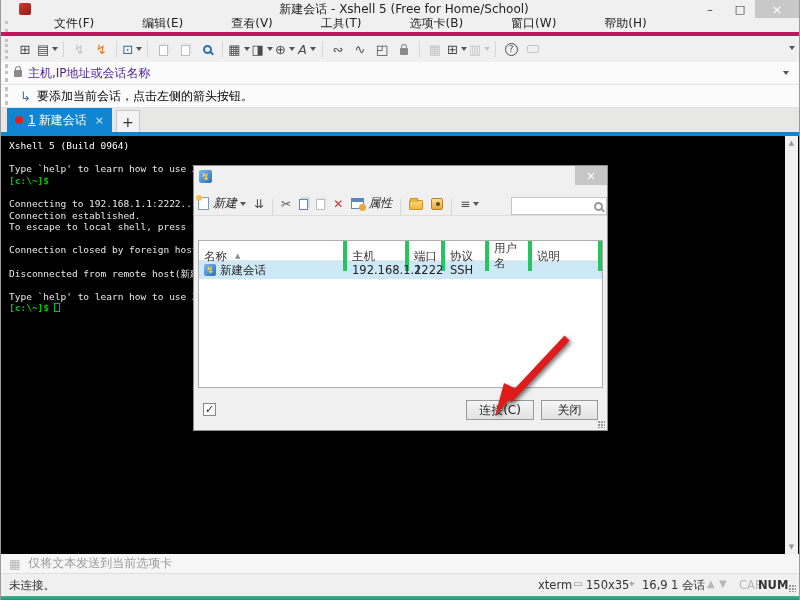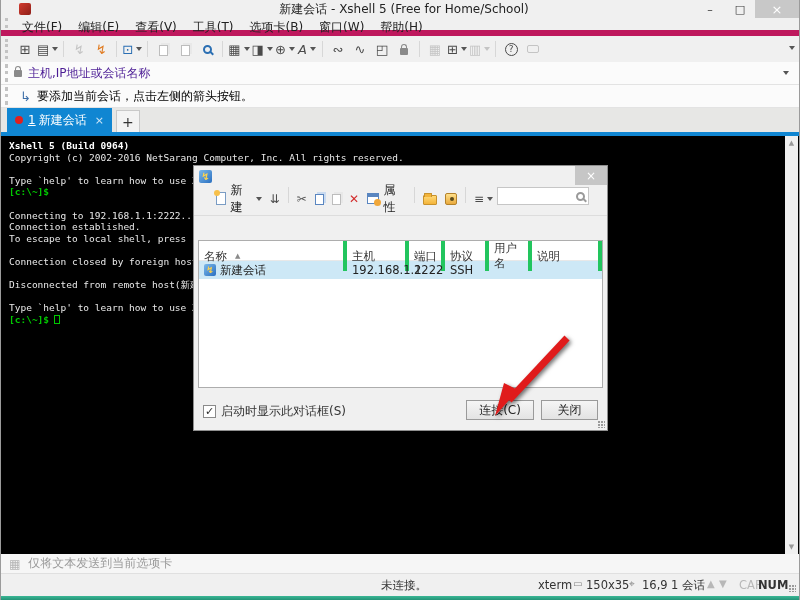--- a/index.html
+++ b/index.html
@@ -9,21 +9,21 @@
 
   
   .titlebar { height:18px; background:#f0f0f0; position:relative; display:flex; align-items:center; }
   .app-ico { width:12px; height:12px; margin-left:18px; background:linear-gradient(135deg,#d23b2f,#8e1f18); border-radius:2px; }
   .title-text { position:absolute; left:8px; right:0; text-align:center; font-size:12px; color:#222; }
   .win-ctrls { position:absolute; right:0; top:0; display:flex; height:18px; }
   .win-btn { width:30px; height:18px; display:flex; align-items:center; justify-content:center; color:#333; font-size:11px; }
   .win-btn.close { width:44px; background:#c8c8c8; color:#fff; font-size:13px; }
 
   
-  .menubar { height:18px; display:flex; align-items:flex-start; border-bottom:6px solid #be185d; }
+  .menubar { height:18px; display:flex; align-items:flex-end; border-bottom:4px solid #be185d;gap:32px; }
   .grip { width:5px; height:80%; border-left:3px dotted #c3c3c3; margin:0 4px 0 4px; }
   .menu-item { padding:0 8px; line-height:18px; color:#222; }
 
   
   .toolbar { height:26px; display:flex; align-items:center; position:relative; }
   .tbtn { height:22px; min-width:20px; display:flex; align-items:center; justify-content:center; margin:0 1px; color:#4a4a4a; font-size:13px; }
   .tbtn .g { line-height:1; }
   .tbtn.dis { color:#c4c4c4; }
   .tbtn.orange { color:#e07a1f; }
   .tbtn.blue { color:#2b6fb3; }
@@ -53,35 +53,35 @@
   .tab-dot { width:8px; height:8px; border-radius:50%; background:#e02020; margin-right:5px; }
   .tab-num { text-decoration:underline; margin-right:3px; }
   .tab-x { margin-left:8px; color:#cfe6f7; font-size:11px; }
   .tab-plus { height:22px; width:24px; background:#f3f3f3; border:1px solid #c9c9c9; border-bottom:none; margin-left:4px; display:flex; align-items:center; justify-content:center; color:#333; font-size:14px; }
   .blueline { height:4px; background:#1086d2; }
 
   
   .terminal { height:418px; background:#000; position:relative; overflow:hidden; }
   .term-inner { position:absolute; left:8px; top:4px; font-family:"DejaVu Sans Mono","Liberation Mono",monospace; font-size:9.5px; }
   .tl { height:11.6px; line-height:11.6px; white-space:pre; color:#e9e9e9; }
-  .tl.b { font-weight:bold; color:#fff; }
+  .tl.b { font-weight:normal; color:#fff; }
   .tl.green { color:#00c800; font-weight:bold; }
   .cursor { display:inline-block; width:6px; height:9px; border:1px solid #00c800; margin-left:5px; vertical-align:-1px; }
   .term-scroll { position:absolute; right:1px; top:0; bottom:0; width:13px; background:#f0f0f0; display:flex; flex-direction:column; justify-content:space-between; align-items:center; }
   .scr-arrow { font-size:7px; color:#9a9a9a; padding:3px 0; }
 
   
   .dialog { position:absolute; left:192px; top:165px; width:415px; height:266px; background:#f0f0f0;
             border:1px solid #8f8f8f; box-shadow:4px 5px 10px rgba(0,0,0,.5); z-index:10; }
   .dlg-title { height:21px; position:relative; display:flex; align-items:center; }
   .sess-ico { width:13px; height:13px; background:linear-gradient(135deg,#7cb9ea,#2a6fc0); border-radius:2px; color:#ffd24a; font-size:10px; line-height:13px; text-align:center; font-weight:bold; }
   .dlg-title .sess-ico { margin-left:5px; }
   .dlg-title-text { position:absolute; left:0; right:0; text-align:center; color:#222; }
   .dlg-close { position:absolute; right:0; top:0; width:32px; height:19px; background:#c6c6c6; color:#fff; display:flex; align-items:center; justify-content:center; font-size:12px; }
-  .dlg-toolbar { height:29px; display:flex; align-items:flex-start; padding:0 18px; border-bottom:1px solid #ddd; }
+  .dlg-toolbar { height:29px; display:flex; align-items:flex-end; padding:0 0; border-bottom:1px solid #ddd;font-style:italic; }
   .dbtn { height:23px; display:flex; align-items:center; padding:0 3px; margin:0 1px; color:#4a4a4a; }
   .dbtn .lbl { margin-left:4px; color:#222; }
   .doc { width:11px; height:13px; background:#fff; border:1px solid #7a9cc4; position:relative; }
   .doc::after { content:""; position:absolute; left:-3px; top:-3px; width:6px; height:6px; background:#f7c04a; border-radius:50%; }
   .scissors { color:#555; font-size:12px; }
   .delx { color:#d22b2b; font-weight:bold; font-size:12px; }
   .miniwin { width:13px; height:11px; border:1px solid #5a86c0; background:#fff; position:relative; }
   .miniwin::before { content:""; position:absolute; left:0; right:0; top:0; height:3px; background:#5a86c0; }
   .miniwin::after { content:""; position:absolute; right:-3px; bottom:-3px; width:7px; height:7px; background:#f0a73a; border-radius:50%; }
   .folder { width:14px; height:10px; background:linear-gradient(#ffd977,#f3b43a); border:1px solid #c8922c; border-radius:1px; position:relative; margin-top:3px; }
@@ -114,21 +114,21 @@
   .grip-dots { position:absolute; right:2px; bottom:2px; width:7px; height:7px;
                background:radial-gradient(circle at 1px 1px,#9a9a9a 1px,transparent 1px); background-size:3px 3px; }
 
   
   .arrow-overlay { position:absolute; left:470px; top:328px; width:130px; height:100px; z-index:20; pointer-events:none; }
 
   
   .sendbar { height:20px; background:#f6f6f6; border-bottom:1px solid #e0e0e0; display:flex; align-items:center; }
   .send-ico { color:#b5b5b5; margin-left:8px; font-size:12px; }
   .send-text { color:#9a9a9a; margin-left:8px; }
-  .statusbar { height:22px; position:relative; display:flex; align-items:center; font-size:11.5px; color:#333;justify-content:center; }
+  .statusbar { height:22px; position:relative; display:flex; align-items:center; font-size:11.5px; color:#333; }
   .st-left { margin-left:8px; }
   .st-item { position:absolute; top:4px; }
   .st-ico { color:#8a8a8a; font-size:10px; }
   .st-gray { color:#b8b8b8; }
   .tealstrip { height:5px; background:linear-gradient(#3ab795,#1f8a6f); }
 </style>
 </head>
 <body>
 
 <div class="titlebar">
@@ -255,21 +255,20 @@
     <span>新建会话</span>
     <span class="tab-x">×</span>
   </div>
   <div class="tab-plus">+</div>
 </div>
 <div class="blueline"></div>
 
 <div class="terminal">
   <div class="term-inner">
     <div class="tl b">Xshell 5 (Build 0964)</div>
-    <div class="tl">Copyright (c) 2002-2016 NetSarang Computer, Inc. All rights reserved.</div>
     <div class="tl"></div>
     <div class="tl">Type `help' to learn how to use Xshe</div>
     <div class="tl green">[c:\~]$</div>
     <div class="tl"></div>
     <div class="tl">Connecting to 192.168.1.1:2222...</div>
     <div class="tl">Connection established.</div>
     <div class="tl">To escape to local shell, press 'Ctr</div>
     <div class="tl"></div>
     <div class="tl">Connection closed by foreign host.</div>
     <div class="tl"></div>
@@ -365,21 +364,20 @@
       <div>2222</div>
       <div>SSH</div>
       <div></div>
       <div></div>
     </div>
   </div>
 
   <div class="dlg-footer">
     <div class="cbwrap">
       <span class="cb">✓</span>
-      <span>启动时显示此对话框(S)</span>
     </div>
     <div class="dlg-btn btn-connect">连接(C)</div>
     <div class="dlg-btn btn-close">关闭</div>
     <div class="grip-dots"></div>
   </div>
 </div>
 
 <div class="arrow-overlay">
   <svg width="130" height="100" viewBox="0 0 130 100">
     <g style="filter:drop-shadow(2px 2px 2px rgba(0,0,0,.55))">

